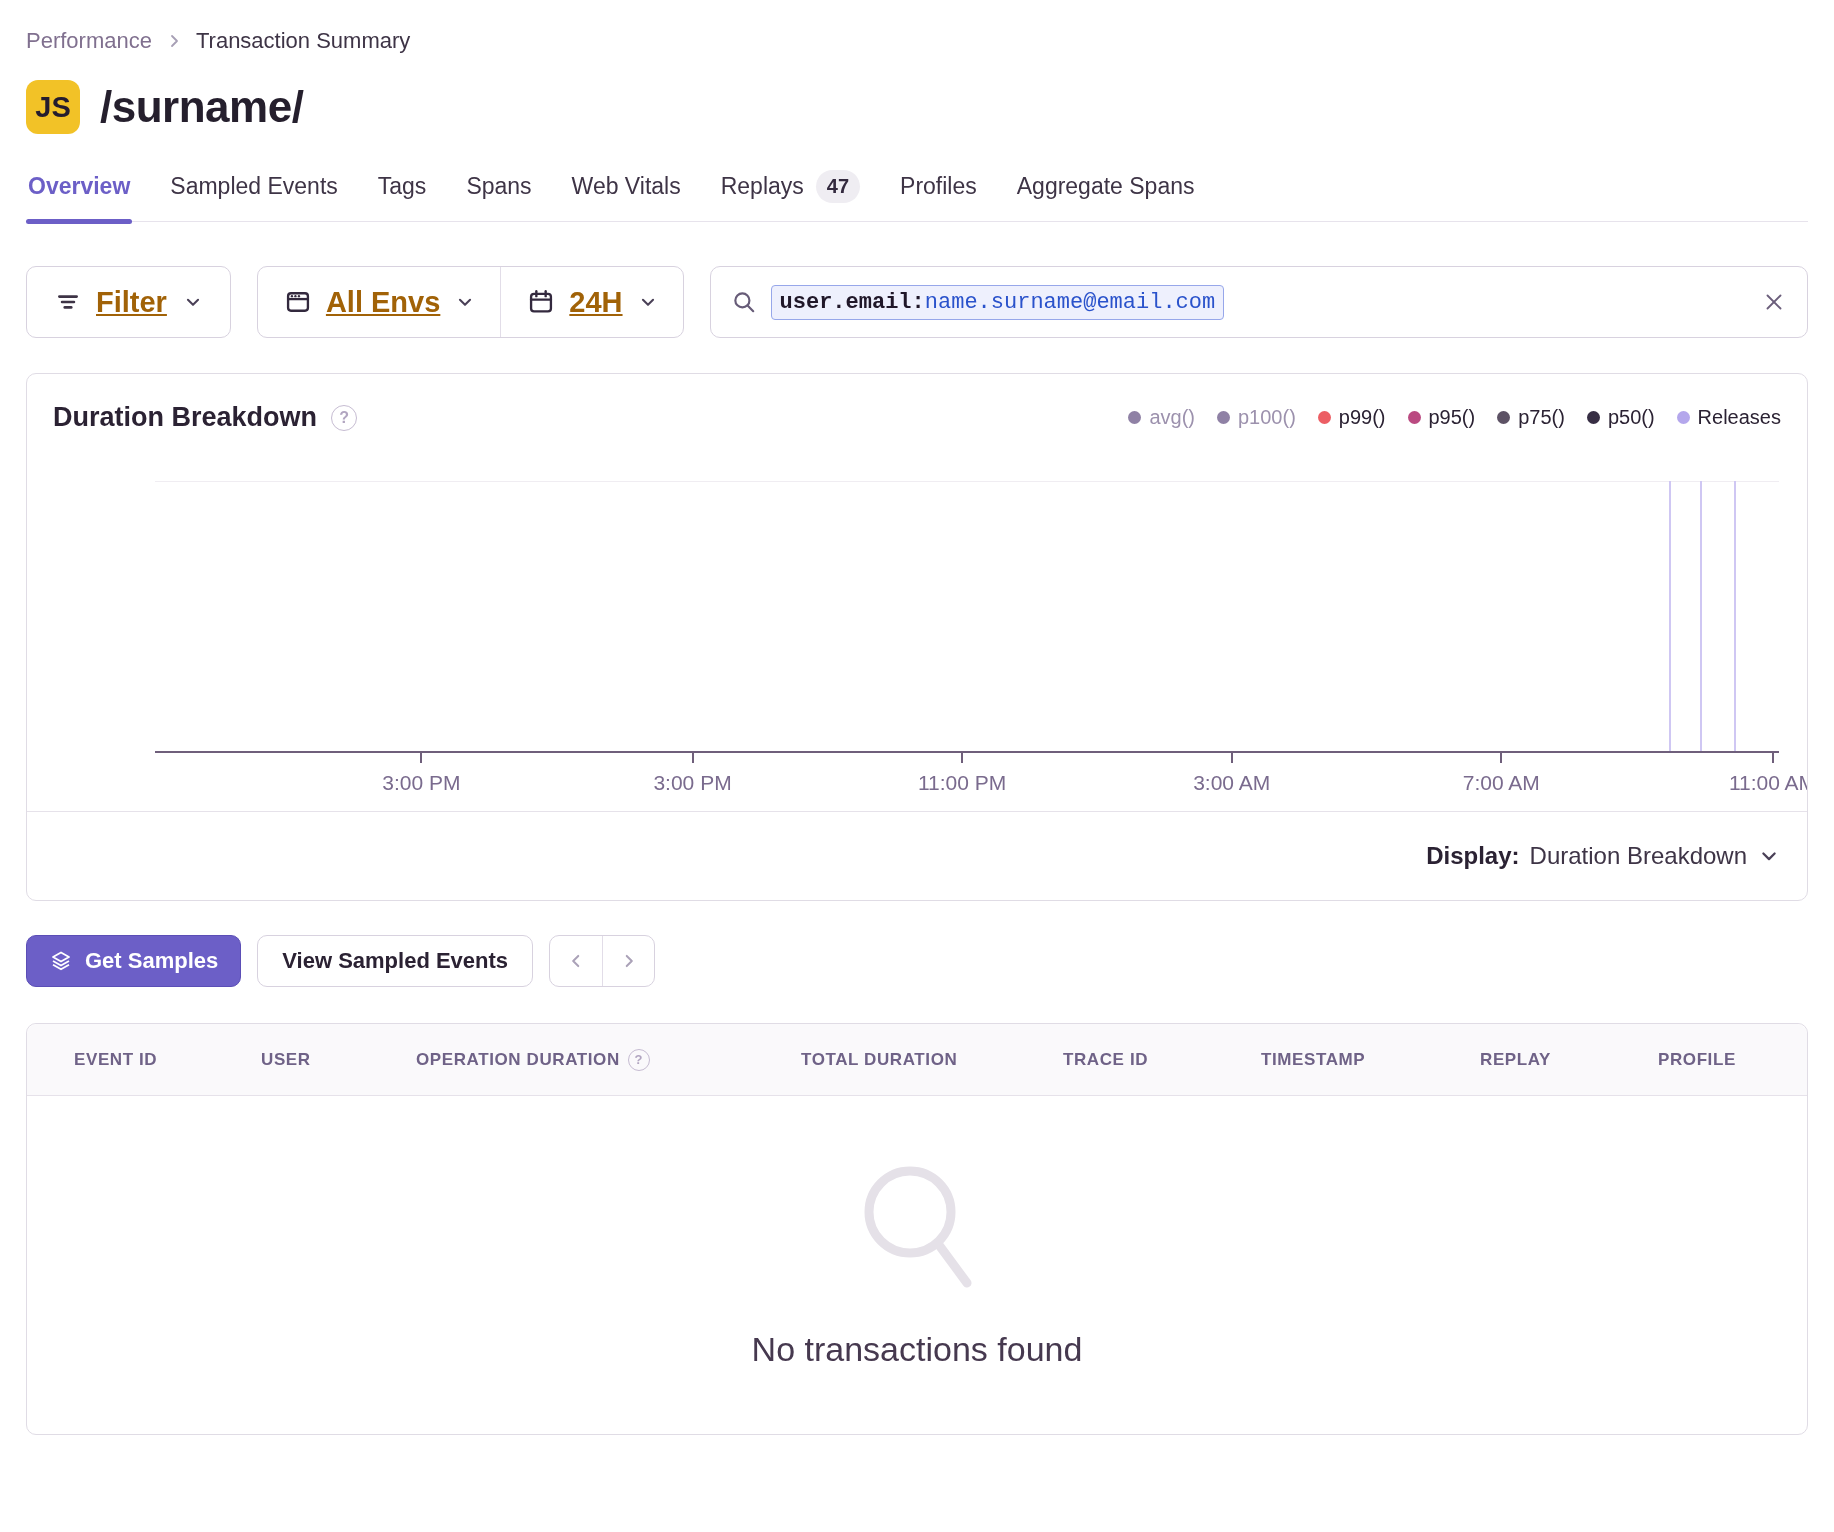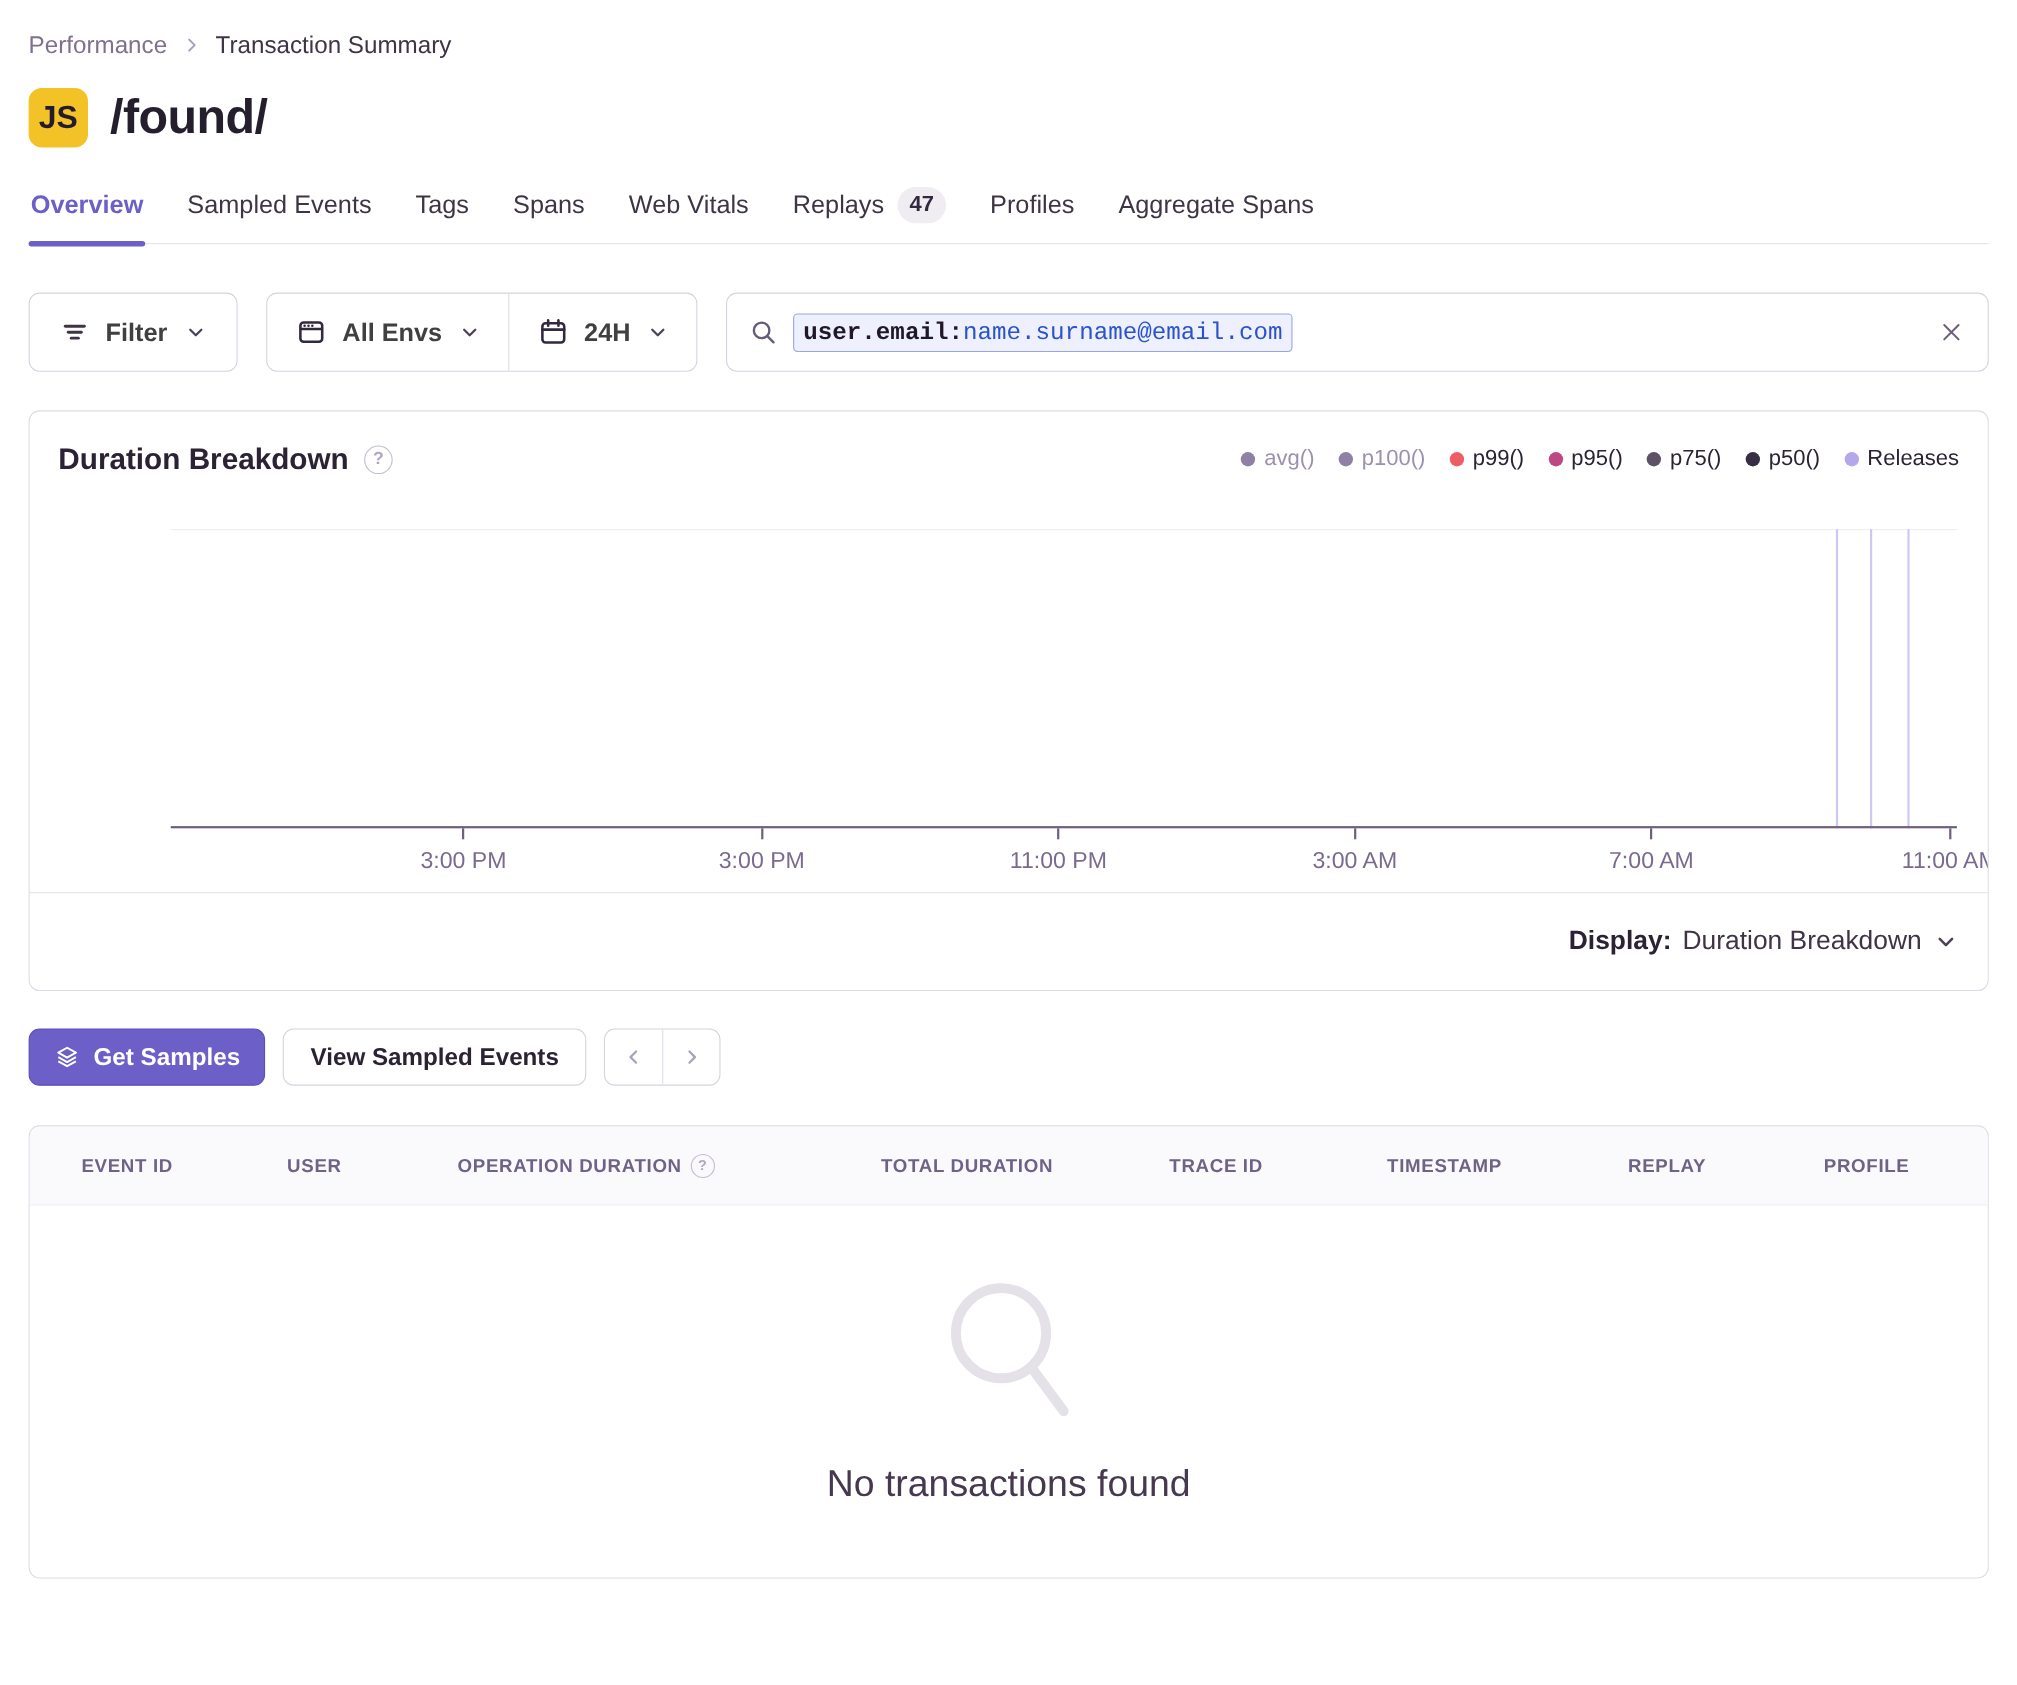--- a/index.html
+++ b/index.html
@@ -29,21 +29,21 @@
   .tab.active::after { content:""; position:absolute; left:0; right:0; bottom:-3px;
     height:5px; border-radius:3px; background:#6C5FC7; }
   .tab-badge { background:#EFEDF2; color:#33293E; font-size:20px; font-weight:bold;
     padding:5px 11px; border-radius:999px; }
 
   
   .filter-row { margin-top:44px; display:flex; gap:26px; height:72px; }
   .btn-outline { border:1px solid #D8D2DF; border-radius:10px; background:#fff;
     display:flex; align-items:center; }
   .filter-btn { padding:0 28px; gap:15px; cursor:pointer; }
-  .btn-label { font-size:23px; font-weight:bold; color:#404040; }
+  .btn-label { font-size:29px; font-weight:bold; color:#a16207;text-decoration:underline; }
   .seg-group { }
   .seg { display:flex; align-items:center; gap:14px; padding:0 26px; cursor:pointer; }
   .seg-divider { width:1px; align-self:stretch; margin:0; background:#E2DDE8; }
   .chev { display:flex; margin-left:2px; }
 
   .search-box { flex:1; border:1px solid #D8D2DF; border-radius:10px;
     display:flex; align-items:center; padding:0 20px; gap:14px; cursor:text; }
   .search-token { font-family:"Liberation Mono", monospace; font-size:22px;
     background:#EEF0FD; border:1px solid #97A7EA; border-radius:4px;
     padding:4px 8px; white-space:nowrap; cursor:text; }
@@ -130,21 +130,21 @@
     <span class="crumb-sep icon">
       <svg width="16" height="16" viewBox="0 0 16 16">
           <path d="M6 3l5 5-5 5" fill="none" stroke="#A79FB5" stroke-width="1.8" stroke-linecap="round" stroke-linejoin="round"></path>
         </svg>
     </span>
     <span class="crumb-current">Transaction Summary</span>
   </div>
 
   <div class="title-row">
     <span class="js-badge">JS</span>
-    <span class="page-title">/found/</span>
+    <span class="page-title">/surname/</span>
   </div>
 
   <div class="tabs">
     <div class="tab active">
         <span>Overview</span>
       </div>
     <div class="tab">
         <span>Sampled Events</span>
       </div>
     <div class="tab">

